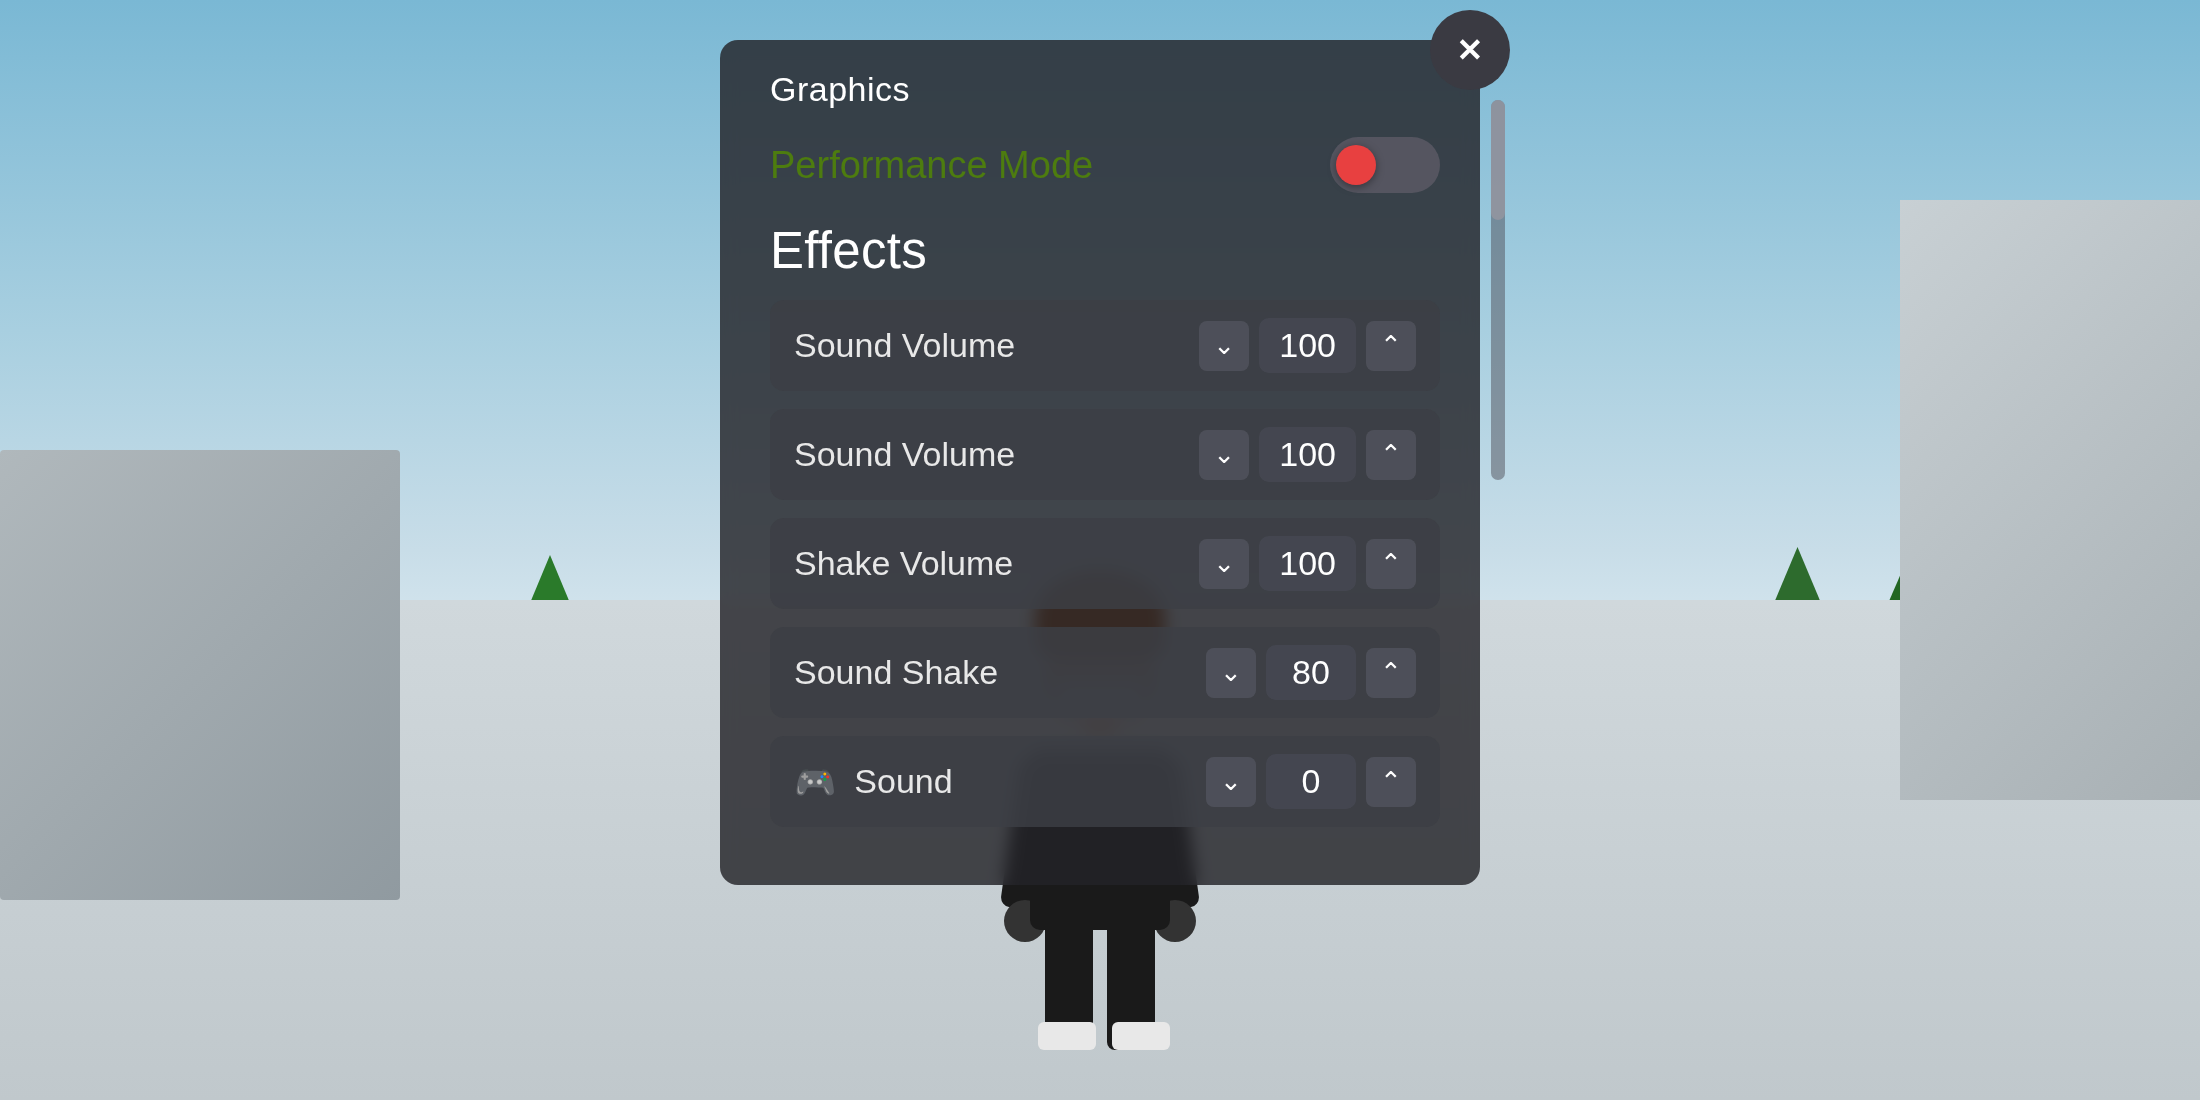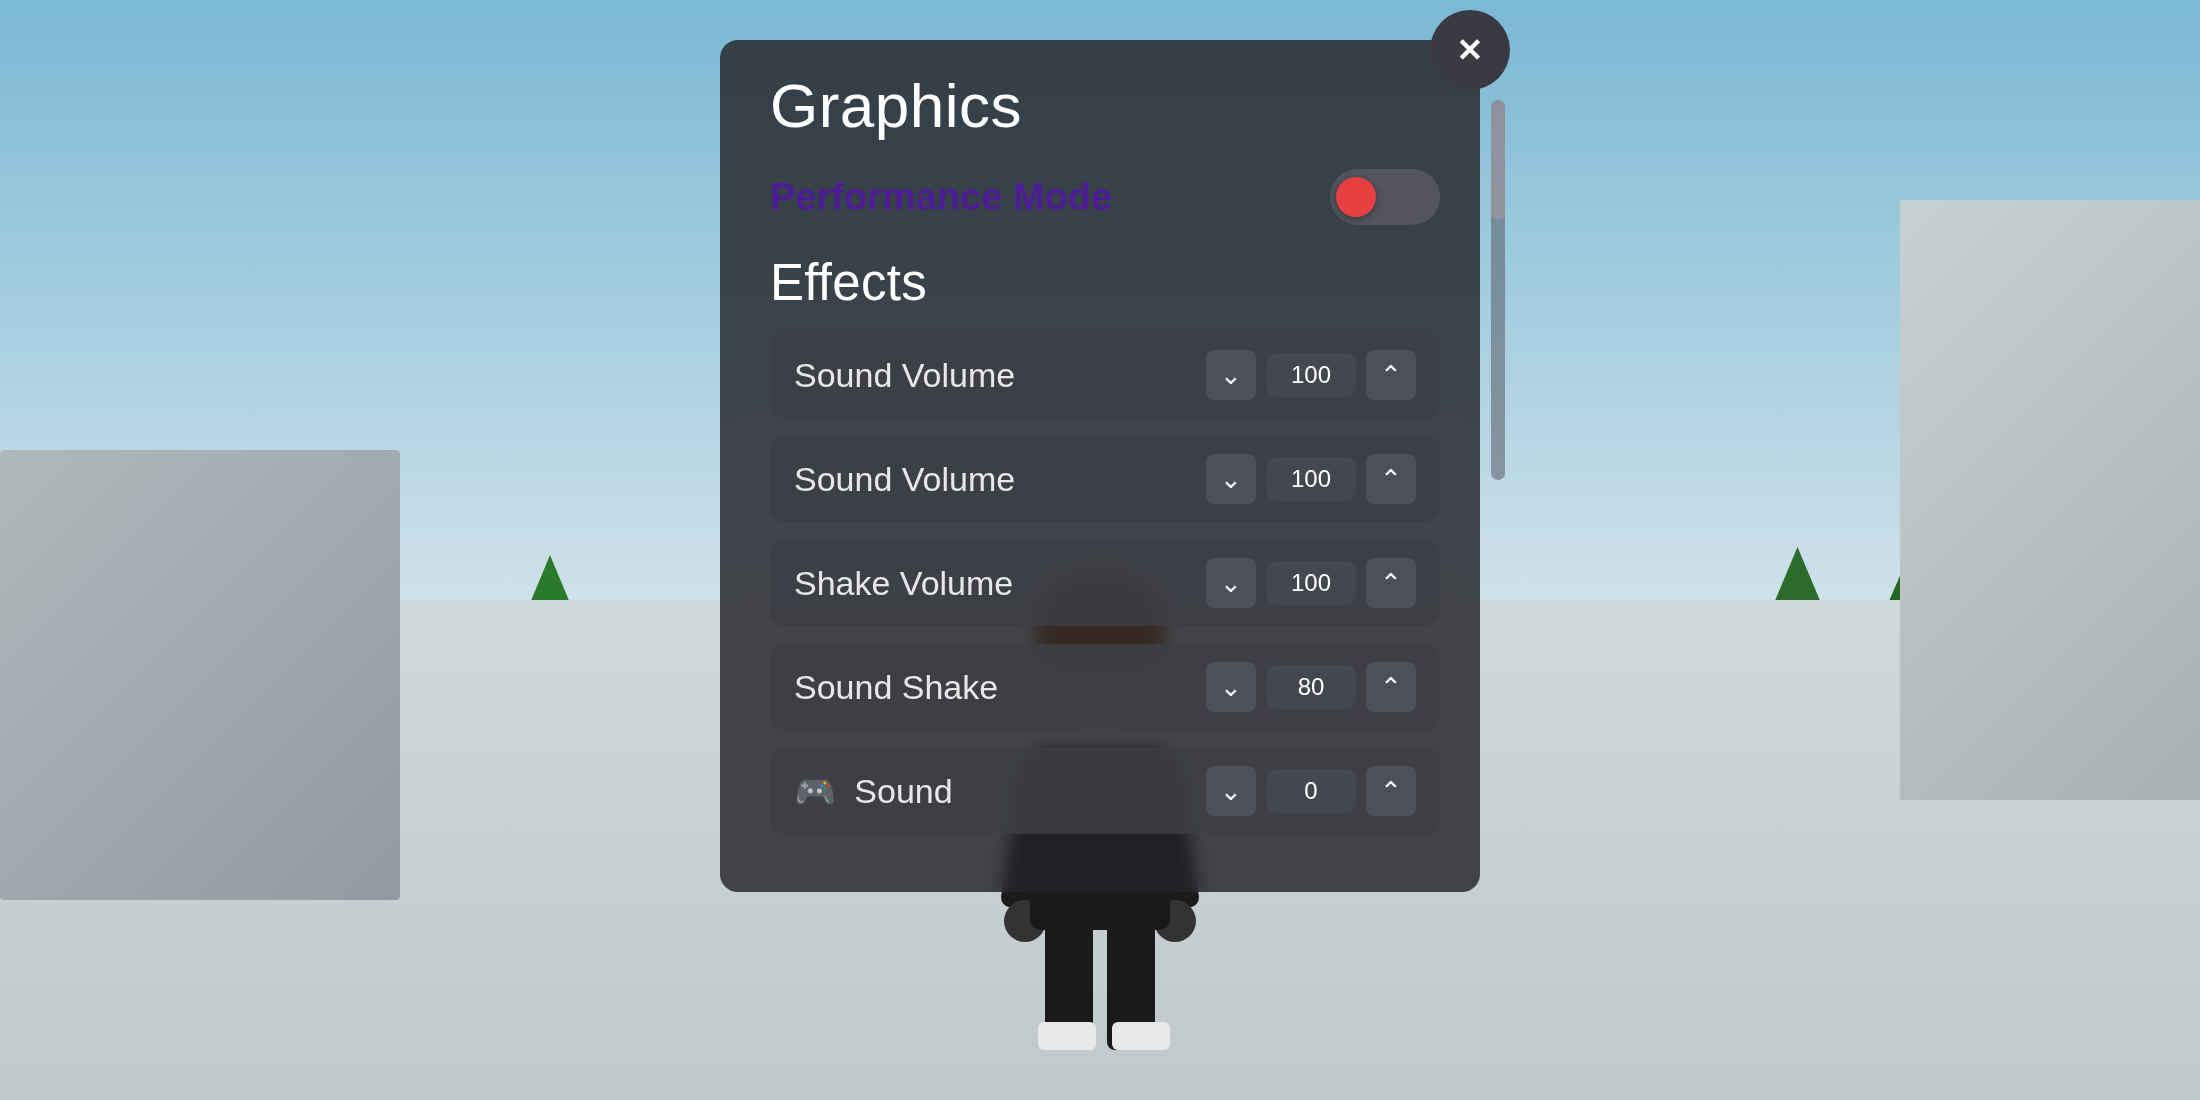--- a/index.html
+++ b/index.html
@@ -130,21 +130,21 @@
       position: absolute;
       top: 0;
       left: 0;
       width: 14px;
       height: 120px;
       background: rgba(150, 150, 160, 0.8);
       border-radius: 7px;
     }
 
     .panel-title {
-      font-size: 62px;
+      font-size: 34px;
       font-weight: 500;
       color: #ffffff;
       margin-bottom: 28px;
       letter-spacing: 0.5px;
     }
 
     .section-label {
       font-size: 51px;
       font-weight: 500;
       color: #ffffff;
@@ -155,22 +155,22 @@
     
     .perf-mode-row {
       display: flex;
       align-items: center;
       justify-content: space-between;
       margin-bottom: 28px;
     }
 
     .perf-mode-label {
       font-size: 38px;
-      color: #4c1d95;
-      font-weight: 700;
+      color: #4d7c0f;
+      font-weight: 400;
     }
 
     
     .toggle-switch {
       display: flex;
       align-items: center;
       gap: 0;
       position: relative;
       width: 110px;
       height: 56px;
@@ -226,21 +226,21 @@
       align-items: center;
       justify-content: center;
       color: #ffffff;
       font-size: 26px;
     }
 
     .stepper-value {
       background: rgba(70, 72, 82, 0.9);
       border-radius: 10px;
       padding: 8px 20px;
-      font-size: 24px;
+      font-size: 34px;
       color: #ffffff;
       font-weight: 500;
       min-width: 90px;
       text-align: center;
     }
 
     
     .controller-icon {
       font-size: 34px;
       color: #c0c0c8;

